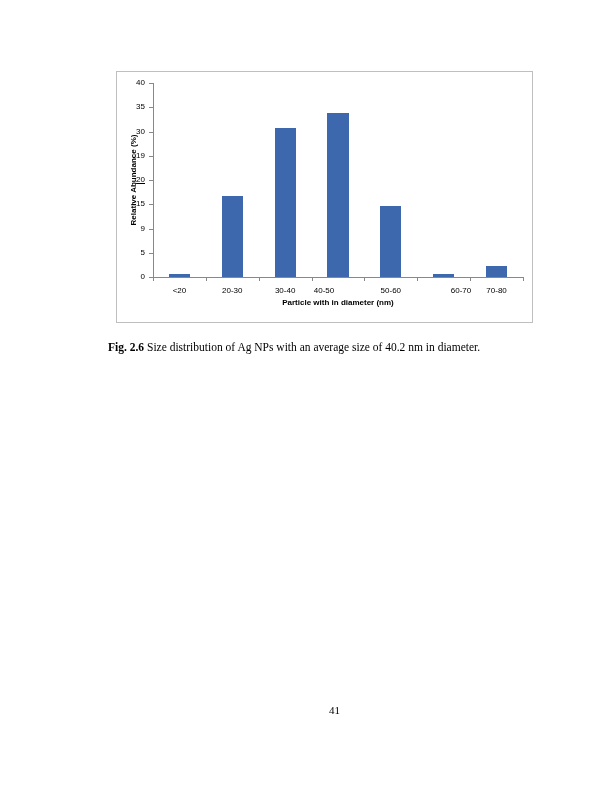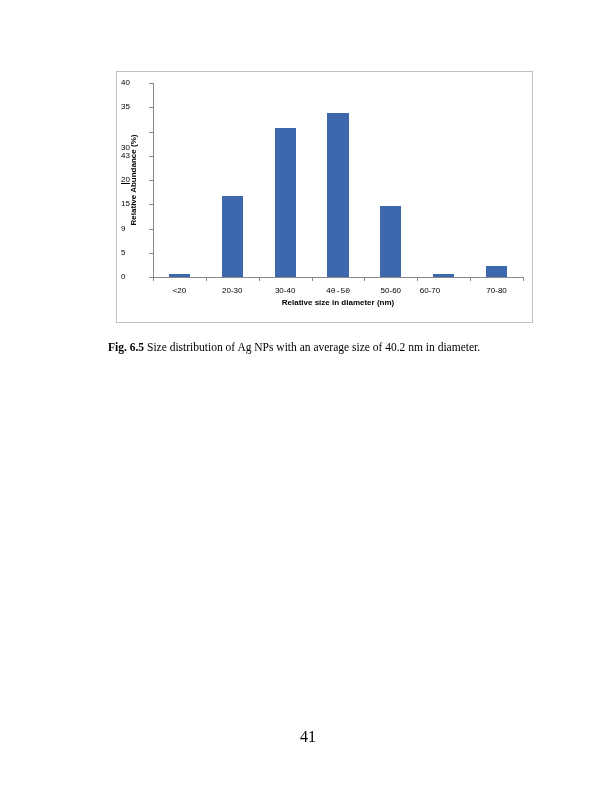--- a/index.html
+++ b/index.html
@@ -6,21 +6,21 @@
     body { width: 612px; height: 792px; position: relative; overflow: hidden; }
     .chart-frame {
       position: absolute; left: 116px; top: 71px; width: 417px; height: 252px;
       border: 1px solid #bfbfbf; box-sizing: border-box; background: #fff;
     }
     .plot { position: absolute; left: 153px; top: 83px; width: 370px; height: 194px; }
     .axis-y { position: absolute; left: 0; top: 0; width: 1px; height: 194px; background: #888; }
     .axis-x { position: absolute; left: 0; top: 194px; width: 370px; height: 1px; background: #888; }
     .ytick { position: absolute; left: -4px; width: 4px; height: 1px; background: #888; }
     .ylabel-tick {
-      position: absolute; right: 377px; width: 24px; 
+      position: absolute; right: 377px; width: 24px; text-align: right;
       font-family: "Liberation Sans", sans-serif; font-size: 8px; color: #000;
       transform: translateY(-5px);
     }
     .xtick { position: absolute; top: 194px; width: 1px; height: 4px; background: #888; }
     .xlabel-tick {
       position: absolute; top: 203px; width: 52px; text-align: center;
       font-family: "Liberation Sans", sans-serif; font-size: 8px; color: #000;
     }
     .bar { position: absolute; background: #3e68ae; }
     .x-title {
@@ -33,22 +33,22 @@
     }
     .y-title span {
       position: absolute; white-space: nowrap; transform: translate(-50%, -50%) rotate(-90deg);
     }
     .caption {
       position: absolute; left: 108px; top: 341px; width: 420px;
       font-family: "Liberation Serif", serif; font-size: 11.5px; color: #000; white-space: nowrap;
     }
     .caption b { font-weight: bold; }
     .page-number {
-      position: absolute; left: 300px; top: 728px; width: 40px; text-align: left;
-      font-family: "Liberation Serif", serif; font-size: 16px; color: #000;
+      position: absolute; left: 300px; top: 704px; width: 40px; text-align: right;
+      font-family: "Liberation Serif", serif; font-size: 11px; color: #000;
     }
   </style>
 </head>
 <body>
 
 <div class="chart-frame"></div>
 
 <div class="plot" id="plot">
   <div class="axis-y"></div>
   <div class="axis-x"></div>
@@ -56,53 +56,53 @@
     <div class="ylabel-tick" style="top: 194px; left: -32px;">0</div>
     <div class="ytick" style="top: 169.75px;"></div>
     <div class="ylabel-tick" style="top: 169.75px; left: -32px;">5</div>
     <div class="ytick" style="top: 145.5px;"></div>
     <div class="ylabel-tick" style="top: 145.5px; left: -32px;">9</div>
     <div class="ytick" style="top: 121.25px;"></div>
     <div class="ylabel-tick" style="top: 121.25px; left: -32px;">15</div>
     <div class="ytick" style="top: 97px;"></div>
     <div class="ylabel-tick" style="top: 97px; left: -32px; text-decoration: underline;">20</div>
     <div class="ytick" style="top: 72.75px;"></div>
-    <div class="ylabel-tick" style="top: 72.75px; left: -32px;">43</div>
+    <div class="ylabel-tick" style="top: 72.75px; left: -32px;">19</div>
     <div class="ytick" style="top: 48.5px;"></div>
-    <div class="ylabel-tick" style="top: 48.5px; left: -32px; margin-top: 16px;">30</div>
+    <div class="ylabel-tick" style="top: 48.5px; left: -32px;">30</div>
     <div class="ytick" style="top: 24.25px;"></div>
     <div class="ylabel-tick" style="top: 24.25px; left: -32px;">35</div>
     <div class="ytick" style="top: 0px;"></div>
     <div class="ylabel-tick" style="top: 0px; left: -32px;">40</div>
     <div class="xtick" style="left: 0px;"></div>
     <div class="xtick" style="left: 52.8571px;"></div>
     <div class="xtick" style="left: 105.714px;"></div>
     <div class="xtick" style="left: 158.571px;"></div>
     <div class="xtick" style="left: 211.429px;"></div>
     <div class="xtick" style="left: 264.286px;"></div>
     <div class="xtick" style="left: 317.143px;"></div>
     <div class="xtick" style="left: 370px;"></div>
     <div class="bar" style="left: 15.8571px; width: 21.1429px; top: 190.605px; height: 3.395px; background: rgb(62, 104, 174);"></div>
     <div class="xlabel-tick" style="left: 0.428571px;">&lt;20</div>
     <div class="bar" style="left: 68.7143px; width: 21.1429px; top: 112.52px; height: 81.48px; background: rgb(62, 104, 174);"></div>
     <div class="xlabel-tick" style="left: 53.2857px;">20-30</div>
     <div class="bar" style="left: 121.571px; width: 21.1429px; top: 45.105px; height: 148.895px; background: rgb(62, 104, 174);"></div>
     <div class="xlabel-tick" style="left: 106.143px;">30-40</div>
     <div class="bar" style="left: 174.429px; width: 21.1429px; top: 29.585px; height: 164.415px; background: rgb(62, 104, 174);"></div>
-    <div class="xlabel-tick" style="left: 159px; font-family: Liberation Mono, monospace;">40-50</div>
+    <div class="xlabel-tick" style="left: 145px;">40-50</div>
     <div class="bar" style="left: 227.286px; width: 21.1429px; top: 123.19px; height: 70.81px; background: rgb(62, 104, 174);"></div>
     <div class="xlabel-tick" style="left: 211.857px; text-align: center;">50-60</div>
     <div class="bar" style="left: 280.143px; width: 21.1429px; top: 190.605px; height: 3.395px; background: rgb(62, 104, 174);"></div>
-    <div class="xlabel-tick" style="left: 251px;">60-70</div>
+    <div class="xlabel-tick" style="left: 282px;">60-70</div>
     <div class="bar" style="left: 333px; width: 21.1429px; top: 182.845px; height: 11.155px; background: rgb(62, 104, 174);"></div>
     <div class="xlabel-tick" style="left: 317.571px;">70-80</div>
   </div>
 
 <div class="y-title">
   <span>Relative Abundance (%)</span>
 </div>
-<div class="x-title">Relative size in diameter (nm)</div>
+<div class="x-title">Particle with in diameter (nm)</div>
 
 <div class="caption">
-  <b>Fig. 6.5</b><span> Size distribution of Ag NPs with an average size of 40.2 nm in diameter.</span>
+  <b>Fig. 2.6</b><span> Size distribution of Ag NPs with an average size of 40.2 nm in diameter.</span>
 </div>
 
 <div class="page-number">41</div>
 
 </body></html>

